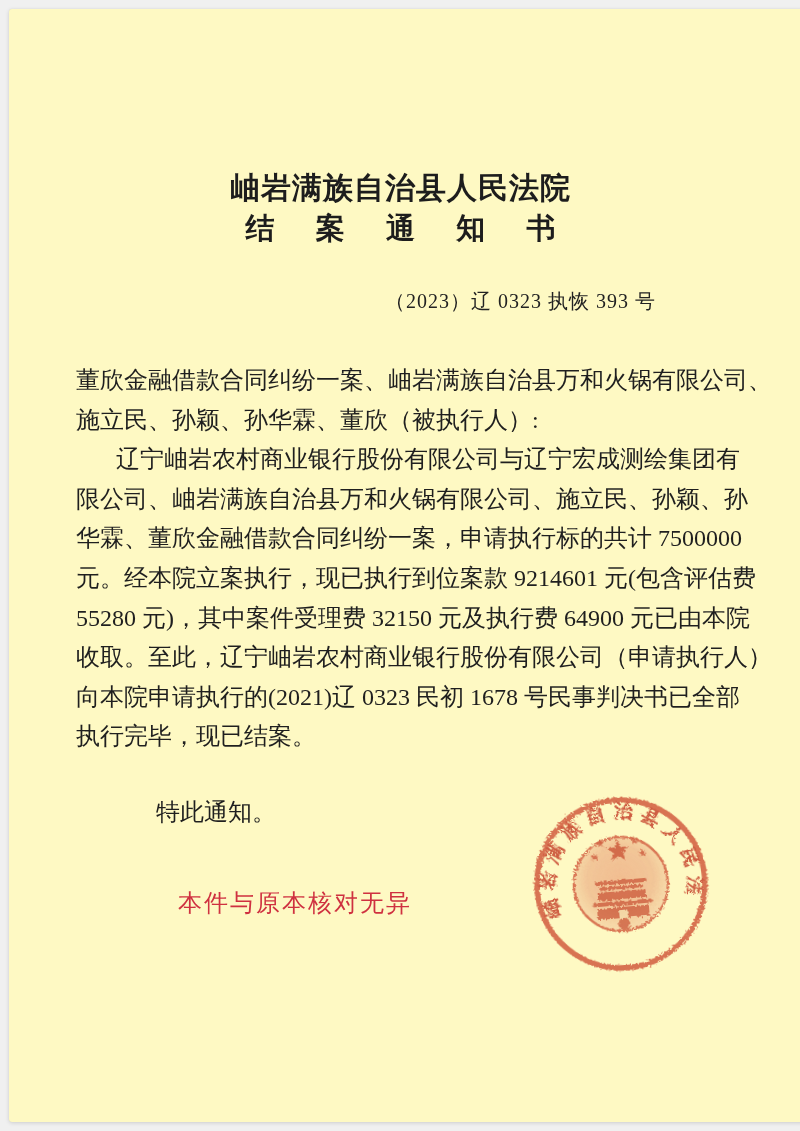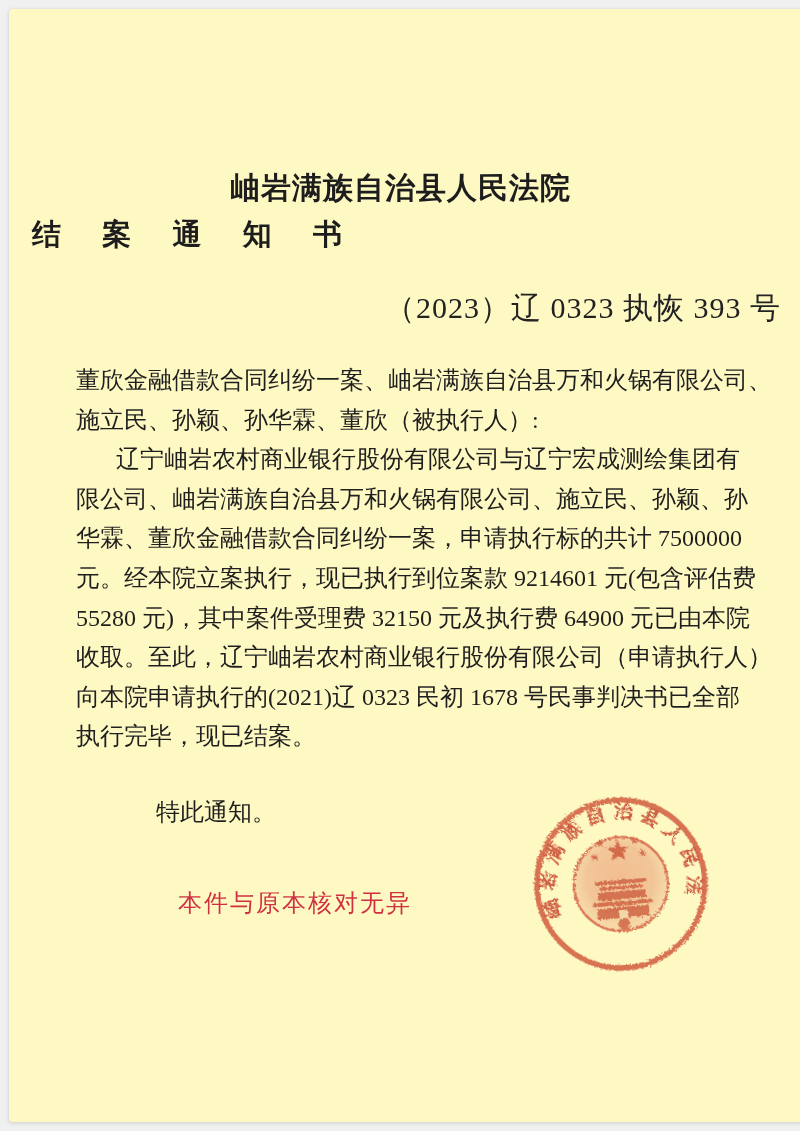--- a/index.html
+++ b/index.html
@@ -20,27 +20,27 @@
     padding-left: 16px;
   }
   .court-title {
     position: absolute; left: 0; top: 159px; width: 783px;
     text-align: center;
     font-size: 30px; font-weight: 600; color: #1d1d1d;
     letter-spacing: 1px; margin: 0;
   }
   .doc-title {
     position: absolute; left: 0; top: 200px; width: 783px;
-    text-align: left;
+    text-align: center;
     font-size: 29px; font-weight: 600; color: #1d1d1d;
-    letter-spacing: 17px; text-indent: 17px; margin: 6px;
+    letter-spacing: 17px; text-indent: 17px; margin: 0;
   }
   .case-number {
     position: absolute; left: 376px; top: 279px;
-    font-size: 30px; color: #222222; letter-spacing: 1px;
+    font-size: 20px; color: #222222; letter-spacing: 1px;
   }
   .body-text {
     position: absolute; left: 67px; top: 352px; width: 666px;
     font-size: 24px; color: #1f1f1f;
     letter-spacing: 0px;
   }
   .body-line {
     height: 39.6px; line-height: 39.6px;
     white-space: nowrap;
   }

